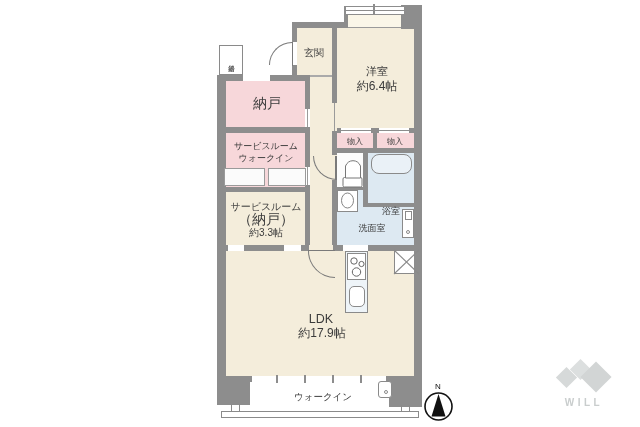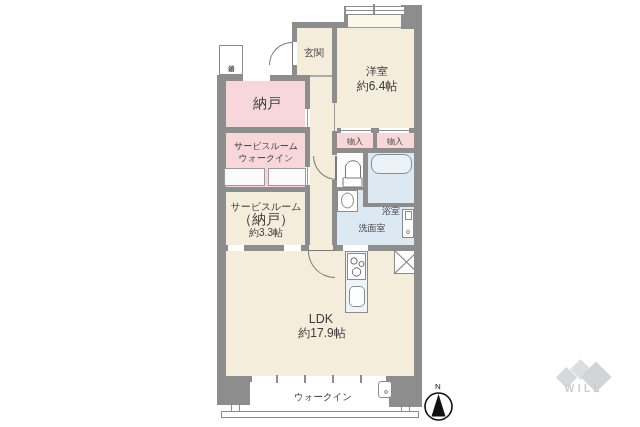--- a/index.html
+++ b/index.html
@@ -144,21 +144,21 @@
   <div class="lbl" style="left:321px;top:319px;font-size:12.5px;">LDK</div>
   <div class="lbl" style="left:322px;top:333px;font-size:12px;">約17.9帖</div>
   <div class="lbl" style="left:323px;top:397px;font-size:9.5px;">ウォークイン</div>
 
   <div class="lbl" style="left:438px;top:386px;font-size:8px;color:#111;">N</div>
 
   <div>
     <div class="diamond" style="left:559px;top:370px;width:15px;height:15px;background:#d6d9d9;"></div>
     <div class="diamond" style="left:573px;top:362px;width:15px;height:15px;background:#dcdfdf;"></div>
     <div class="diamond" style="left:585px;top:366px;width:22px;height:22px;background:#d2d5d5;"></div>
-    <div class="lbl" style="left:584px;top:388px;font-size:10px;font-weight:bold;letter-spacing:3.5px;color:#c9cdcd;">WILL</div>
+    <div class="lbl" style="left:584px;top:402px;font-size:10px;font-weight:bold;letter-spacing:3.5px;color:#c9cdcd;">WILL</div>
   </div>
 
   <svg class="overlay" width="640" height="427" viewBox="0 0 640 427">
 
     <g>
       <rect x="343" y="177.5" width="19" height="9.5" rx="1.5" fill="#ffffff" stroke="#777" stroke-width="1"></rect>
       <path d="M345.5 178 L345.5 166 A8.5 10 0 0 1 360.5 166 L360.5 178 Z" fill="#ffffff" stroke="#777" stroke-width="1"></path>
     </g>
 
     <ellipse cx="347.5" cy="200.5" rx="6" ry="7.5" fill="#fff" stroke="#777" stroke-width="0.9"></ellipse>

